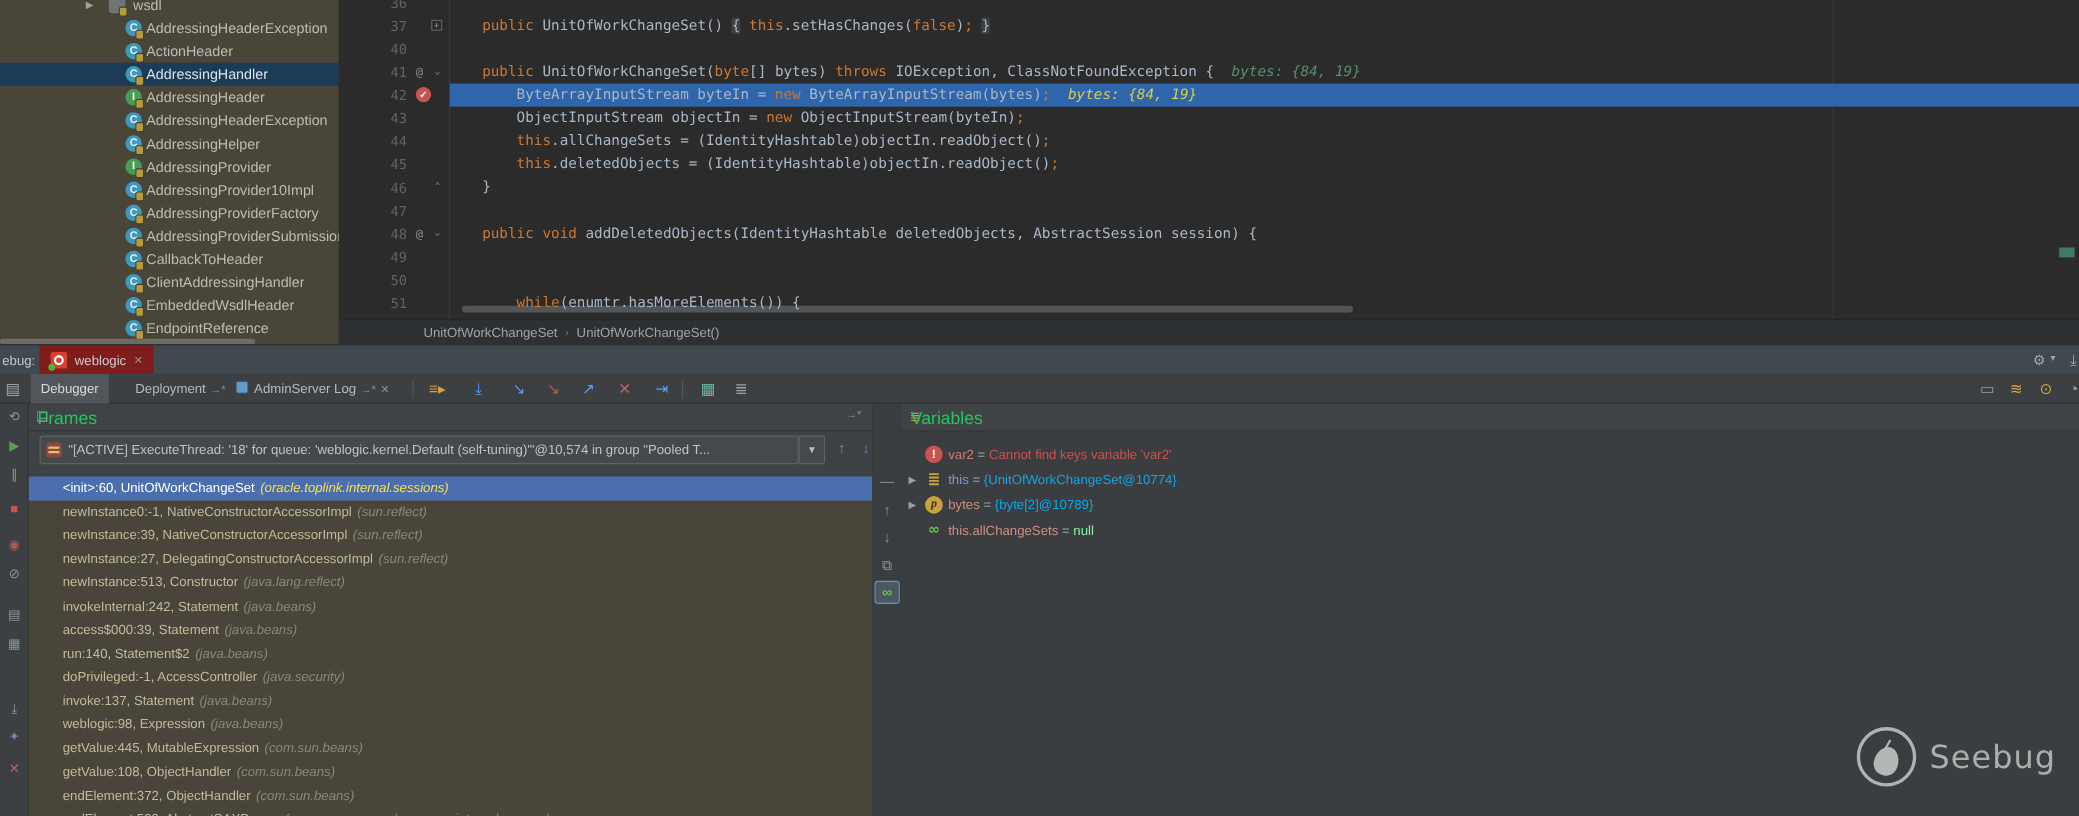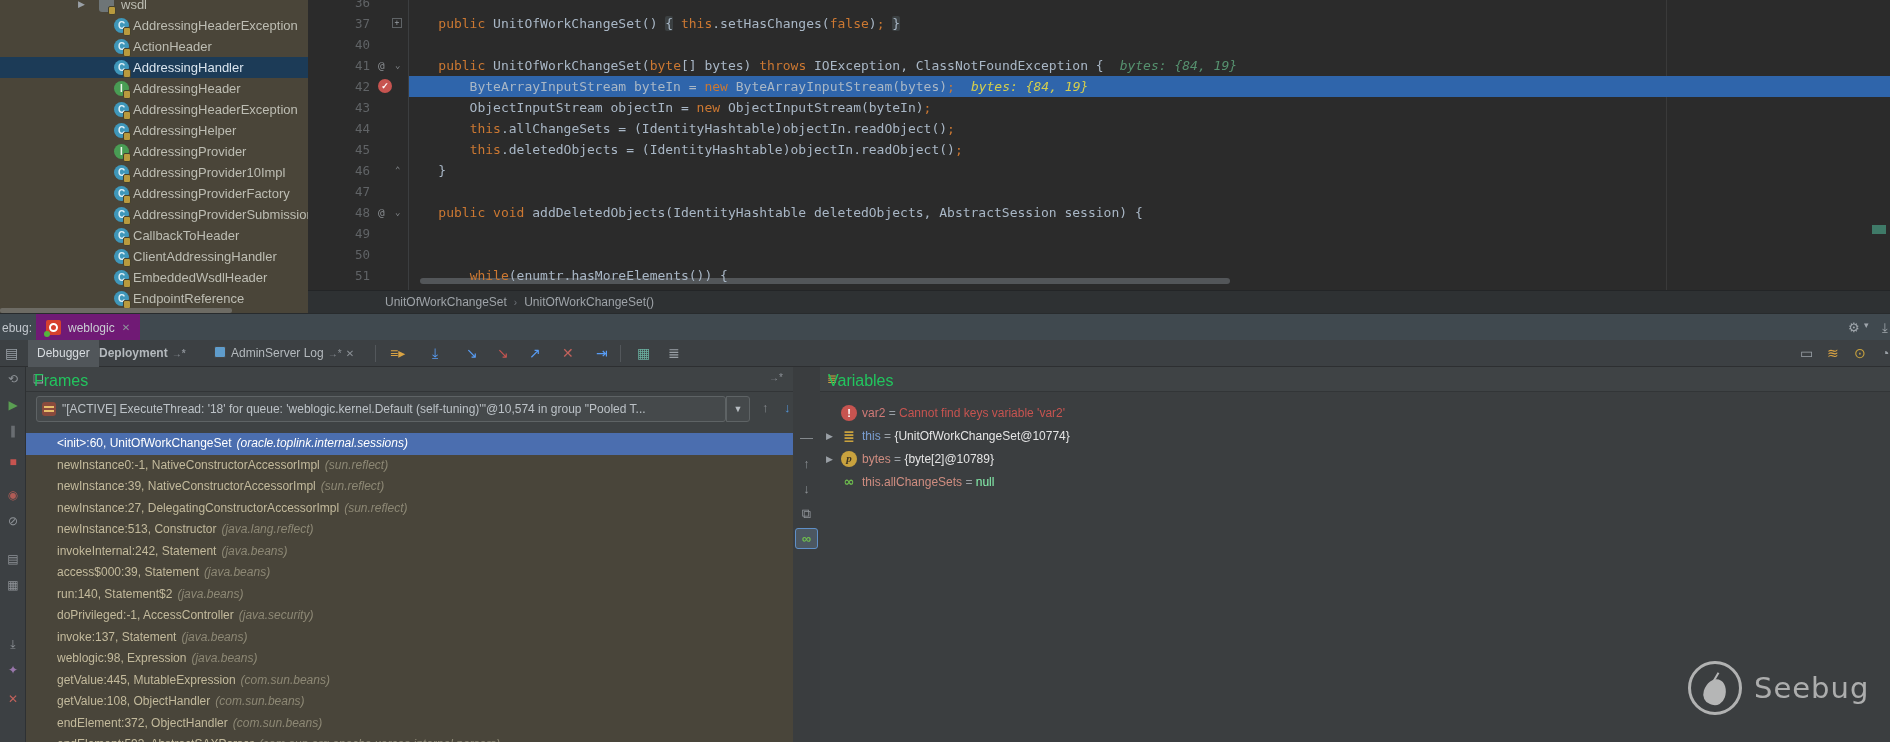--- a/index.html
+++ b/index.html
@@ -45,21 +45,21 @@
 .escroll{position:absolute;left:112px;top:278px;width:810px;height:6px;background:#5a5e61;border-radius:3px;opacity:.85}
 .stripemark{position:absolute;left:1564px;top:225px;width:14px;height:9px;background:#3f7a68}
 
 .crumbs{left:308px;top:290px;width:1582px;height:23px;background:#2e3133;border-top:1px solid #232527;
   display:flex;align-items:center;padding-left:77px;font-size:12px;color:#9ea3a8}
 .csep{color:#70747a;margin:0 7px;font-size:10px}
 
 .twbar{left:0;top:313px;width:100%;height:27px;background:#40494f;border-top:1px solid #282b2d}
 .twlabel{position:absolute;left:2px;top:7px;font-size:12px;color:#c2c8ce}
 .sesstab{position:absolute;left:36px;top:0;height:27px;display:flex;align-items:center;gap:7px;
-  padding:0 10px;background:#701a75}
+  padding:0 10px;background:#7f1d1d}
 .oicon{position:relative;width:15px;height:15px;background:#d6402e;border-radius:2px}
 .oicon::after{content:"";position:absolute;inset:3px;border:2px solid #fff;border-radius:50%}
 .oicon::before{content:"";position:absolute;left:-2px;bottom:-2px;width:6px;height:6px;background:#54b33e;
   border-radius:50%;z-index:2}
 .sesslabel{font-size:12px;color:#c9ced3}
 .tclose{color:#8f969c;font-size:10px}
 .twr{position:absolute;top:6px;font-size:13px;color:#9fa6ac}
 
 .dbgbar{left:0;top:340px;width:100%;height:27px;background:#3c4043;border-bottom:1px solid #2d2f31}
 .dtab{position:absolute;top:0;height:27px;line-height:26px;padding:0 9px;font-size:12px;color:#b4b9bd;white-space:nowrap}
@@ -84,37 +84,37 @@
 .thicon::after{content:"";position:absolute;left:2px;top:4px;right:2px;height:2px;background:#e8bf6a;
   box-shadow:0 4px 0 #e8bf6a}
 .combotext{font-size:12px;color:#bcc2c7;white-space:nowrap;overflow:hidden}
 .combobtn{position:absolute;left:700px;top:4px;width:24px;height:26px;background:#45494b;border:1px solid #5e6365;
   border-radius:0 3px 3px 0;text-align:center;font-size:9px;line-height:25px;color:#b7bdc2}
 .ftbicon{position:absolute;top:8px;font-size:13px}
 .flist{position:absolute;left:0;top:41px;width:100%;height:309px;background:#49453a;overflow:hidden}
 .frow{height:21.5px;line-height:21.5px;padding-left:31px;font-size:12px;color:#c3ba9c;white-space:nowrap}
 .frow .pkg{font-style:italic;color:#8d8875;margin-left:5px}
 .frow.sel{background:#4b6eaf;color:#fff}
-.frow.sel .pkg{color:#ffffff}
+.frow.sel .pkg{color:#fde047}
 .strip{left:793px;top:367px;width:27px;height:375px;background:#3a3d3f}
 .sicon{position:absolute;left:0;width:27px;text-align:center;color:#8f9398;font-size:13px}
 .sicon.selbox{left:2px;width:23px;height:21px;background:#4c5761;border:1px solid #5f90c8;border-radius:3px;
   color:#6fbf4e;font-weight:bold;line-height:19px}
 .vars{left:820px;top:392px;width:1070px;height:350px;background:#3b3e40}
 .vrow{position:absolute;left:0;width:100%;height:22px;line-height:22px;font-size:12px;white-space:nowrap}
 .vexp{position:absolute;left:6px;top:0;font-size:9px;color:#9aa0a6}
 .vicon{position:absolute;left:21px;top:3px;width:16px;height:16px;text-align:center}
 .vicon.err{background:#c75450;border-radius:50%;color:#fff;font:bold 11px/16px "Liberation Sans",sans-serif}
 .vicon.obj{color:#c9a23e;font:bold 14px/16px "DejaVu Sans",sans-serif}
 .vicon.par{background:#c9a23e;border-radius:50%;color:#3b3322;font:bold italic 11px/15px "Liberation Serif",serif}
 .vicon.wat{color:#6fbf4e;font:bold 13px/16px "DejaVu Sans",sans-serif}
 .vname{position:absolute;left:42px}
 .vname.err{color:#d07a77}.vname.obj{color:#7a9ed1}.vname.par{color:#cf8d80}.vname.wat{color:#cf8d80}
 .veq{color:#9aa0a6}
-.vval.err{color:#c75450}.vval.ref{color:#e5e5e5}.vval.plain{color:#86efac}
+.vval.err{color:#c75450}.vval.ref{color:#0ea5e9}.vval.plain{color:#86efac}
 
 .wm{left:1688px;top:648px;width:200px;height:80px;display:flex;align-items:center;gap:12px;opacity:.8}
 .wmc{width:54px;height:54px;border:3px solid #cfcfcf;border-radius:50%;position:relative;flex:0 0 54px}
 .wmc::after{content:"";position:absolute;left:13px;top:15px;width:22px;height:26px;background:#d4d4d4;
   border-radius:50% 50% 46% 46%/60% 60% 42% 42%;transform:rotate(18deg)}
 .wmc::before{content:"";position:absolute;left:24px;top:8px;width:2px;height:10px;background:#d4d4d4;transform:rotate(30deg)}
 .wmt{font-size:29px;color:#c9c9c9;letter-spacing:1px;font-family:"DejaVu Sans",sans-serif}
 </style>
 </head>
 <body>
@@ -223,21 +223,21 @@
     <span class="twr" style="left:1848px">⚙</span>
     <span class="twr" style="left:1864px;font-size:9px">▾</span>
     <span class="twr" style="left:1882px">⤓</span>
   </div>
 
   <div class="dbgbar abs" id="dbgbar">
     <span class="dicon" style="left:5px;color:#9aa0a6">▤</span>
     <span class="vsep" style="left:375px"></span>
     <span class="vsep" style="left:620px"></span>
   <div class="dtab sel" style="left: 28px;"><span>Debugger</span></div>
-      <div class="dtab" style="left: 90px; font-weight: bold;"><span>Deployment</span><span class="dsuffix">→*</span></div>
+      <div class="dtab" style="left: 114px;"><span>Deployment</span><span class="dsuffix">→*</span></div>
       <div class="dtab" style="left: 205px;"><span class="admicon"></span><span>AdminServer Log</span><span class="dsuffix">→*</span><span class="dsuffix">✕</span></div>
       <div class="dicon" style="left: 390px; color: rgb(217, 163, 67);">≡▸</div>
       <div class="dicon" style="left: 432px; color: rgb(88, 157, 246);">⤓</div>
       <div class="dicon" style="left: 466px; color: rgb(88, 157, 246);">↘</div>
       <div class="dicon" style="left: 497px; color: rgb(199, 84, 80);">↘</div>
       <div class="dicon" style="left: 529px; color: rgb(88, 157, 246);">↗</div>
       <div class="dicon" style="left: 562px; color: rgb(194, 98, 92);">✕</div>
       <div class="dicon" style="left: 596px; color: rgb(88, 157, 246);">⇥</div>
       <div class="dicon" style="left: 637px; color: rgb(106, 176, 160);">▦</div>
       <div class="dicon" style="left: 668px; color: rgb(154, 160, 166);">≣</div>

